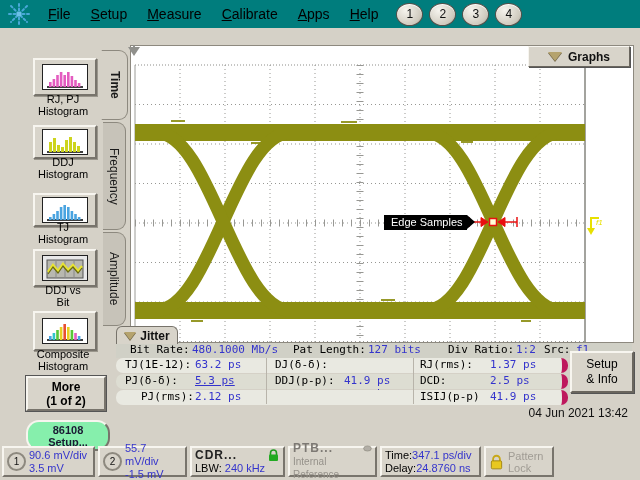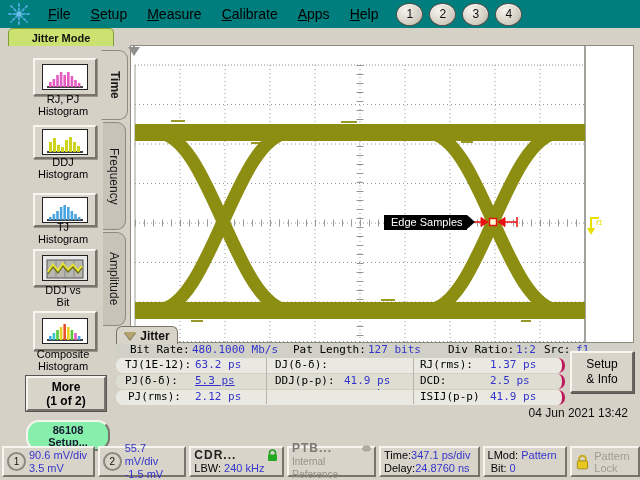--- a/index.html
+++ b/index.html
@@ -71,21 +71,21 @@
 
   
   .jitter-tab{position:absolute;left:116px;top:326px;width:60px;height:17px;z-index:7;
               background:#d8d4ca;border:1px solid #77736b;border-bottom:none;border-radius:6px 6px 0 0;
               display:flex;align-items:center;justify-content:center;gap:4px;
               font-size:12px;font-weight:bold;color:#111;}
   .jitter-tab .tri-down{border-left-width:6px;border-right-width:6px;border-top-width:8px;}
   .jpanel{position:absolute;left:116px;top:343px;width:516px;font-family:"DejaVu Sans Mono",monospace;
           font-size:11px;color:#000;}
   .jheader{position:absolute;left:0;top:0;width:516px;height:15px;background:#d0d0c6;}
-  .jrow{position:absolute;left:0;width:446px;height:15px;border-right:3px solid #be185d;border-radius:7px;}
+  .jrow{position:absolute;left:0;width:446px;height:15px;border-right:6px solid #be185d;border-radius:7px;}
   .jrow.alt{background:#e9e9e1;}
   .jrow.alt2{background:#dedecf;background:#ddddd2;}
   .jcell-sep{position:absolute;top:0;height:46px;width:1px;background:#b8b4aa;}
   .jlabel{position:absolute;white-space:pre;}
   .jvalue{position:absolute;white-space:pre;color:var(--valblue,#3434cc);}
   .setup-info-btn{position:absolute;left:454px;top:8px;width:60px;height:38px;
                   background:#d8d4ca;border:2px solid;border-color:#f7f5ef #6a665e #6a665e #f7f5ef;
                   box-shadow:1px 1px 0 #555;font-family:"Liberation Sans",sans-serif;
                   font-size:12px;line-height:15px;color:#000;text-align:center;
                   display:flex;flex-direction:column;align-items:center;justify-content:center;}
@@ -136,21 +136,20 @@
     </div>
     <div class="quick">
       <div class="oval-btn">1</div>
       <div class="oval-btn">2</div>
       <div class="oval-btn">3</div>
       <div class="oval-btn">4</div>
     </div>
 
   </div>
 
-  <div class="mode-tab">Jitter Mode</div>
 
   <div>
     <div class="side-btn" style="top:58px;height:34px;">
       <div class="icon-panel">
         <svg width="40" height="20" viewBox="0 0 40 20">
           <line x1="2" y1="18" x2="38" y2="18" stroke="#000" stroke-width="1.5"></line>
           <g fill="#e45cc0">
             <rect x="4" y="13" width="2.6" height="5"></rect>
               <rect x="7.6" y="10" width="2.6" height="8"></rect>
             <rect x="11.2" y="6" width="2.6" height="12"></rect>
@@ -323,20 +322,24 @@
         <polygon points="367,176 374,171.5 374,180.5"></polygon>
         <rect x="358.5" y="172.5" width="7" height="7" fill="#ffffd8" stroke-width="1.5"></rect>
       </g>
 
       <g stroke="var(--myellow,#e8e000)" fill="none" stroke-width="2">
         <polyline points="468,172 460,172 460,182"></polyline>
         <polygon points="456,182 464,182 460,189" fill="var(--myellow,#e8e000)" stroke="none"></polygon>
         <text x="465" y="179" font-size="8" font-style="italic" fill="var(--myellow,#e8e000)" stroke="none">f1</text>
       </g>
     </svg>
+    <div class="graphs-btn">
+      <span class="tri-down"></span>
+      <span>Graphs</span>
+    </div>
     <div class="edge-callout">Edge Samples</div>
   </div>
 
   <div class="jitter-tab">
     <span class="tri-down"></span>
     <span>Jitter</span>
   </div>
 
   <div class="jpanel">
     <div class="jheader">
@@ -360,21 +363,21 @@
     </div>
     <div class="jrow alt2" style="top:31px;">
       <span class="jlabel" style="left:9px;">PJ(δ-δ):</span>
       <span class="jvalue" style="left:79px;text-decoration:underline;">5.3 ps</span>
       <span class="jlabel" style="left:159px;">DDJ(p-p):</span>
       <span class="jvalue" style="left:228px;">41.9 ps</span>
       <span class="jlabel" style="left:304px;">DCD:</span>
       <span class="jvalue" style="left:374px;">2.5 ps</span>
     </div>
     <div class="jrow alt" style="top:47px;">
-      <span class="jlabel" style="left:12px;text-align:center;">PJ(rms):</span>
+      <span class="jlabel" style="left:25px;text-align:center;">PJ(rms):</span>
       <span class="jvalue" style="left:79px;">2.12 ps</span>
       <span class="jlabel" style="left:304px;">ISIJ(p-p)</span>
       <span class="jvalue" style="left:374px;">41.9 ps</span>
     </div>
     <div class="jcell-sep" style="left:150px;top:15px;"></div>
     <div class="jcell-sep" style="left:297px;top:15px;"></div>
 
     <div class="setup-info-btn">
       <div>Setup</div>
       <div>&amp; Info</div>
@@ -426,26 +429,20 @@
         </span>
         <span class="gray" style="font-size:10px;">Internal Reference</span>
       </span>
     </div>
     <div class="sb-btn" style="width:101px;">
       <span class="sb-col">
         <span><span>Time:</span><span class="blue">347.1 ps/div</span></span>
         <span><span>Delay:</span><span class="blue">24.8760 ns</span></span>
       </span>
     </div>
-    <div class="sb-btn" style="width:85px;">
-      <span class="sb-col">
-        <span><span>LMod:</span> <span class="blue">Pattern</span></span>
-        <span>&nbsp;<span>Bit:</span> <span class="blue">0</span></span>
-      </span>
-    </div>
     <div class="sb-btn plock" style="width:70px;">
       <svg class="lock-icon" style="margin:0 4px 0 0;width:15px;height:16px;" viewBox="0 0 13 14">
         <path d="M3.5 6.5 V4.5 a3 3 0 0 1 6 0 V6.5" fill="none" stroke="#c8a818" stroke-width="1.6"></path>
         <rect x="2" y="6" width="9" height="7" rx="1" fill="#e8c820" stroke="#a08410" stroke-width="0.8"></rect>
       </svg>
       <span class="sb-col">
         <span>Pattern</span>
         <span>Lock</span>
       </span>
     </div>

